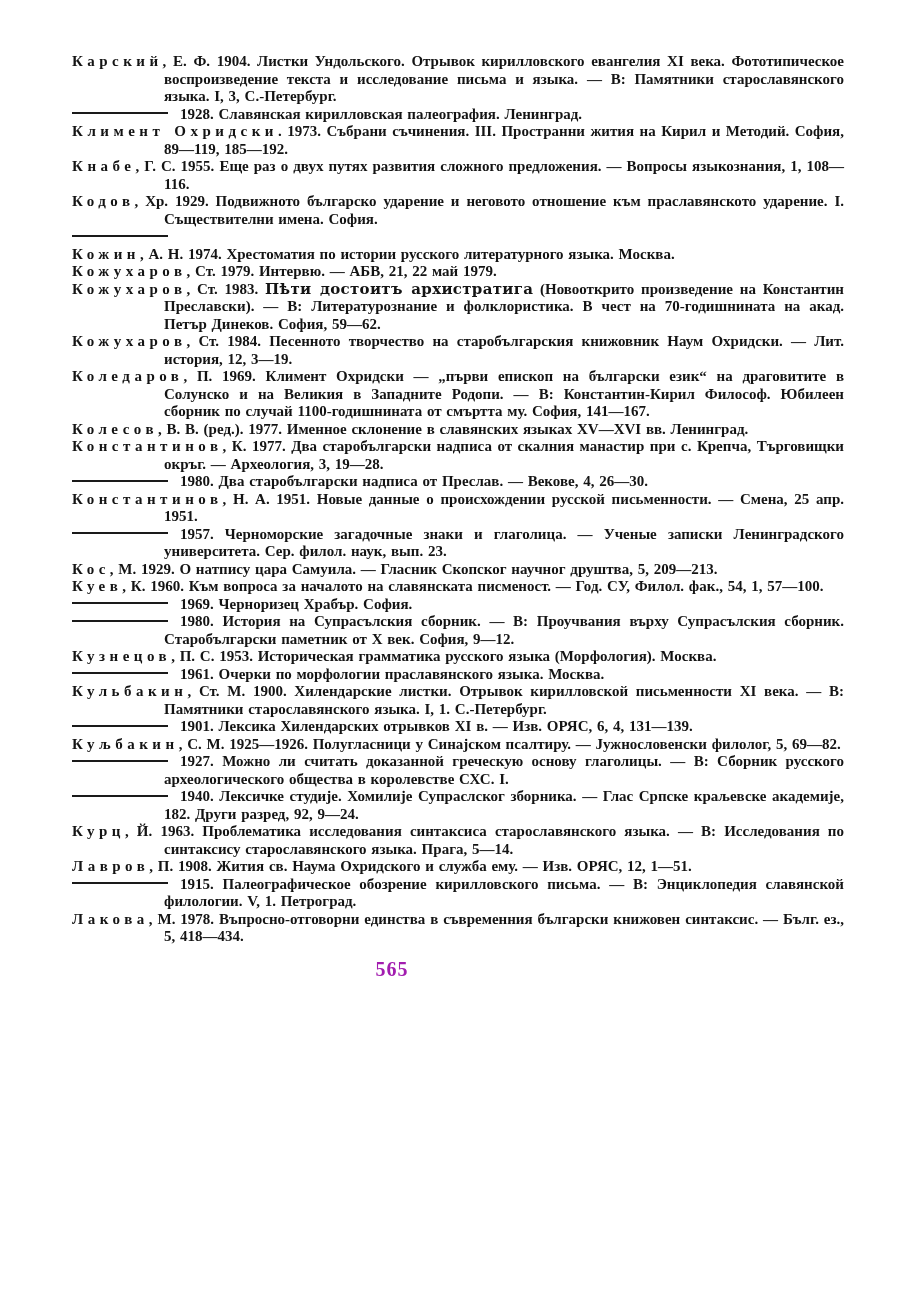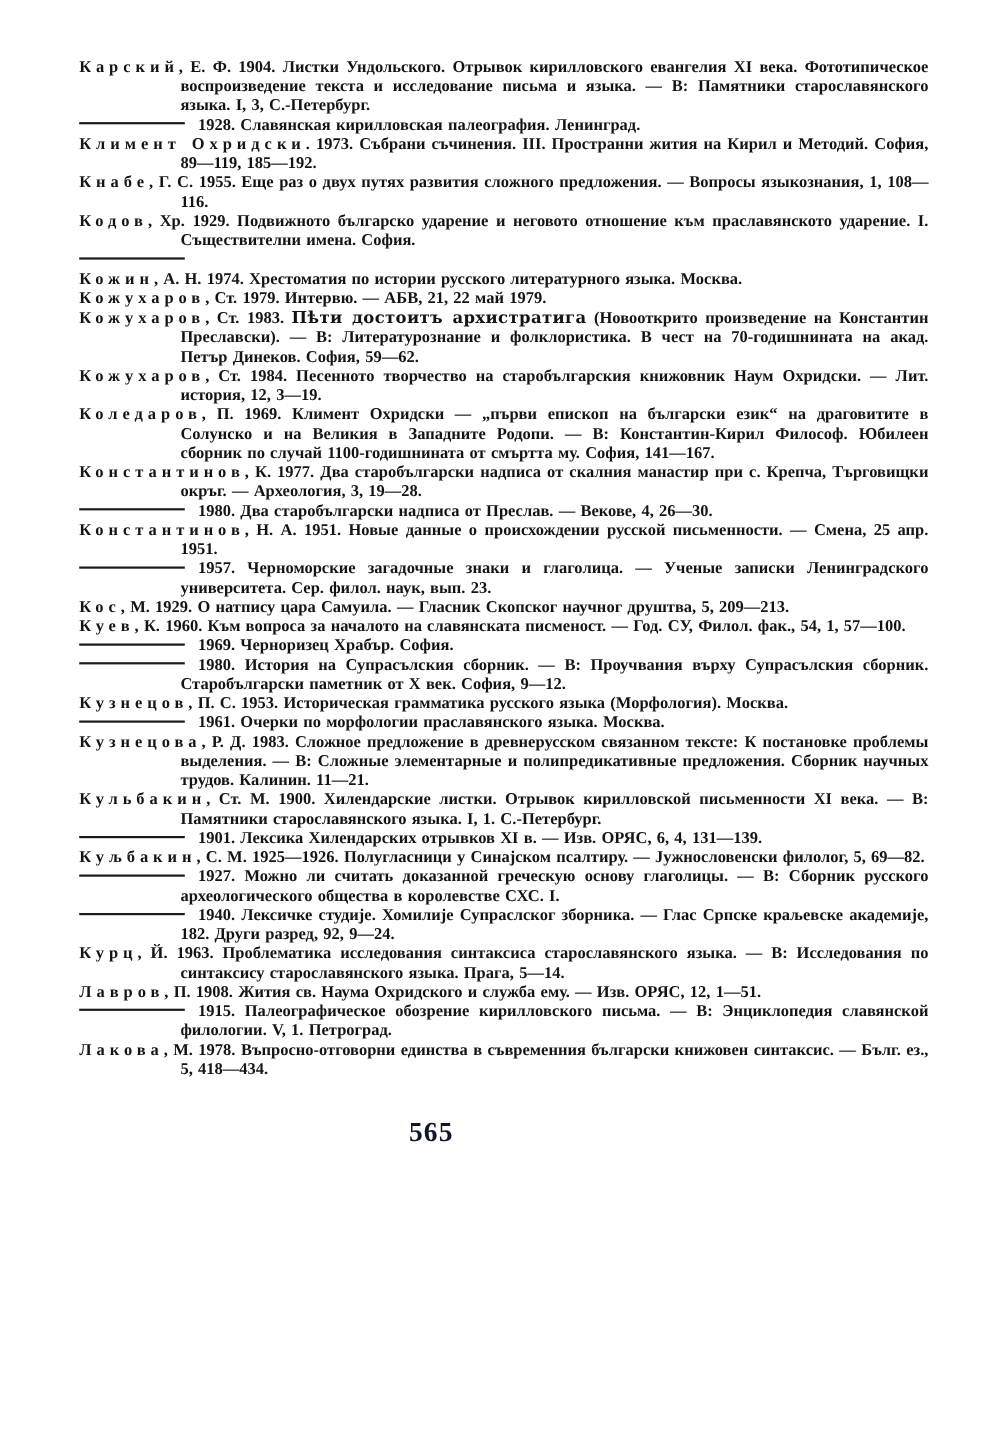--- a/index.html
+++ b/index.html
@@ -37,55 +37,55 @@
   }
   .dash {
     display: inline-block;
     width: 96px;
     height: 0;
     border-top: 2.5px solid #1a1a1a;
     margin-right: 12px;
     vertical-align: 0.27em;
   }
   .page-number {
-    margin-top: 34px;
+    margin-top: 12px;
     text-align: center;
     font-weight: bold;
-    font-size: 25px;
+    font-size: 20px;
     letter-spacing: 1px;
-    color: #0f172a;
+    color: #a21caf;
   }
 </style>
 </head>
 <body>
 
 <div class="page">
   <div class="bib-list">
       <p class="entry"><span class="author">Карский</span><span class="plain">, Е. Ф. 1904. Листки Ундольского. Отрывок кирилловского евангелия XI века. Фототипическое воспроизведение текста и исследование письма и языка. — В: Памятники старославянского языка. I, 3, С.-Петербург.</span></p>
       <p class="entry"><span class="dash"></span><span class="plain">1928. Славянская кирилловская палеография. Ленинград.</span></p>
       <p class="entry"><span class="author">Климент Охридски</span><span class="plain">. 1973. Събрани съчинения. III. Пространни жития на Кирил и Методий. София, 89—119, 185—192.</span></p>
       <p class="entry"><span class="author">Кнабе</span><span class="plain">, Г. С. 1955. Еще раз о двух путях развития сложного предложения. — Вопросы языкознания, 1, 108—116.</span></p>
       <p class="entry"><span class="author">Кодов</span><span class="plain">, Хр. 1929. Подвижното българско ударение и неговото отношение към праславянското ударение. I. Съществителни имена. София.</span></p>
       <p class="entry"><span class="dash"></span></p>
       <p class="entry"><span class="author">Кожин</span><span class="plain">, А. Н. 1974. Хрестоматия по истории русского литературного языка. Москва.</span></p>
       <p class="entry"><span class="author">Кожухаров</span><span class="plain">, Ст. 1979. Интервю. — АБВ, 21, 22 май 1979.</span></p>
       <p class="entry"><span class="author">Кожухаров</span><span class="plain">, Ст. 1983. </span><span class="oldslav">Пѣти достоитъ архистратига</span><span class="plain"> (Новооткрито произведение на Константин Преславски). — В: Литературознание и фолклористика. В чест на 70-годишнината на акад. Петър Динеков. София, 59—62.</span></p>
       <p class="entry"><span class="author">Кожухаров</span><span class="plain">, Ст. 1984. Песенното творчество на старобългарския книжовник Наум Охридски. — Лит. история, 12, 3—19.</span></p>
       <p class="entry"><span class="author">Коледаров</span><span class="plain">, П. 1969. Климент Охридски — „първи епископ на български език“ на драговитите в Солунско и на Великия в Западните Родопи. — В: Константин-Кирил Философ. Юбилеен сборник по случай 1100-годишнината от смъртта му. София, 141—167.</span></p>
+      <p class="entry"><span class="author">Колесов</span><span class="plain">, В. В. (ред.). 1977. Именное склонение в славянских языках XV—XVI вв. Ленинград.</span></p>
       <p class="entry"><span class="author">Константинов</span><span class="plain">, К. 1977. Два старобългарски надписа от скалния манастир при с. Крепча, Търговищки окръг. — Археология, 3, 19—28.</span></p>
       <p class="entry"><span class="dash"></span><span class="plain">1980. Два старобългарски надписа от Преслав. — Векове, 4, 26—30.</span></p>
       <p class="entry"><span class="author">Константинов</span><span class="plain">, Н. А. 1951. Новые данные о происхождении русской письменности. — Смена, 25 апр. 1951.</span></p>
       <p class="entry"><span class="dash"></span><span class="plain">1957. Черноморские загадочные знаки и глаголица. — Ученые записки Ленинградского университета. Сер. филол. наук, вып. 23.</span></p>
       <p class="entry"><span class="author">Кос</span><span class="plain">, М. 1929. О натпису цара Самуила. — Гласник Скопског научног друштва, 5, 209—213.</span></p>
       <p class="entry"><span class="author">Куев</span><span class="plain">, К. 1960. Към вопроса за началото на славянската писменост. — Год. СУ, Филол. фак., 54, 1, 57—100.</span></p>
       <p class="entry"><span class="dash"></span><span class="plain">1969. Черноризец Храбър. София.</span></p>
       <p class="entry"><span class="dash"></span><span class="plain">1980. История на Супрасълския сборник. — В: Проучвания върху Супрасълския сборник. Старобългарски паметник от X век. София, 9—12.</span></p>
       <p class="entry"><span class="author">Кузнецов</span><span class="plain">, П. С. 1953. Историческая грамматика русского языка (Морфология). Москва.</span></p>
       <p class="entry"><span class="dash"></span><span class="plain">1961. Очерки по морфологии праславянского языка. Москва.</span></p>
-      <p class="entry"><span class="author">Кузнецова</span><span class="plain">, Р. Д. 1983. Сложное предложение в древнерусском связанном тексте: К постановке проблемы выделения. — В: Сложные элементарные и полипредикативные предложения. Сборник научных трудов. Калинин. 11—21.</span></p>
       <p class="entry"><span class="author">Кульбакин</span><span class="plain">, Ст. М. 1900. Хилендарские листки. Отрывок кирилловской письменности XI века. — В: Памятники старославянского языка. I, 1. С.-Петербург.</span></p>
       <p class="entry"><span class="dash"></span><span class="plain">1901. Лексика Хилендарских отрывков XI в. — Изв. ОРЯС, 6, 4, 131—139.</span></p>
       <p class="entry"><span class="author">Куљбакин</span><span class="plain">, С. М. 1925—1926. Полугласници у Синајском псалтиру. — Јужнословенски филолог, 5, 69—82.</span></p>
       <p class="entry"><span class="dash"></span><span class="plain">1927. Можно ли считать доказанной греческую основу глаголицы. — В: Сборник русского археологического общества в королевстве СХС. I.</span></p>
       <p class="entry"><span class="dash"></span><span class="plain">1940. Лексичке студије. Хомилије Супраслског зборника. — Глас Српске краљевске академије, 182. Други разред, 92, 9—24.</span></p>
       <p class="entry"><span class="author">Курц</span><span class="plain">, Й. 1963. Проблематика исследования синтаксиса старославянского языка. — В: Исследования по синтаксису старославянского языка. Прага, 5—14.</span></p>
       <p class="entry"><span class="author">Лавров</span><span class="plain">, П. 1908. Жития св. Наума Охридского и служба ему. — Изв. ОРЯС, 12, 1—51.</span></p>
       <p class="entry"><span class="dash"></span><span class="plain">1915. Палеографическое обозрение кирилловского письма. — В: Энциклопедия славянской филологии. V, 1. Петроград.</span></p>
       <p class="entry"><span class="author">Лакова</span><span class="plain">, М. 1978. Въпросно-отговорни единства в съвременния български книжовен синтаксис. — Бълг. ез., 5, 418—434.</span></p>
     </div>

